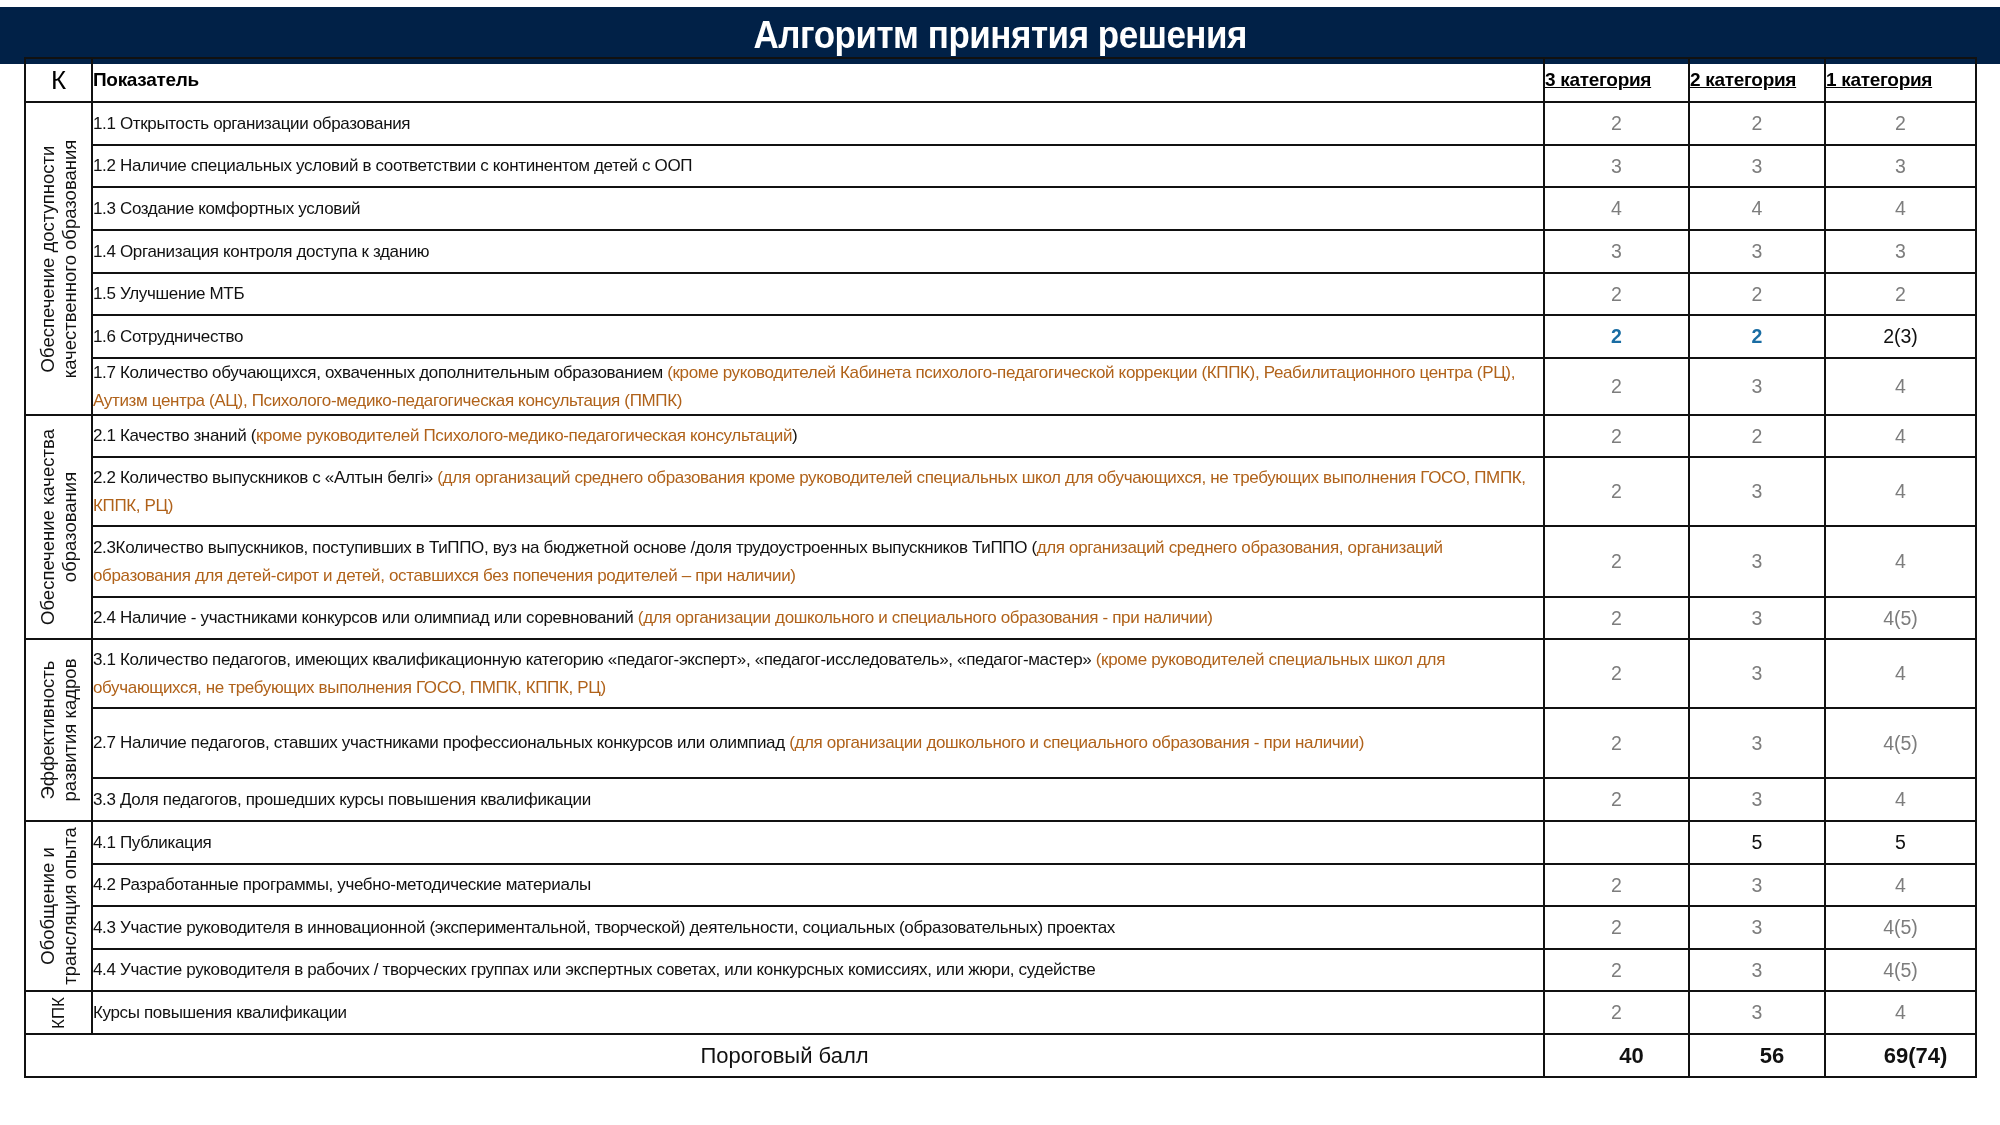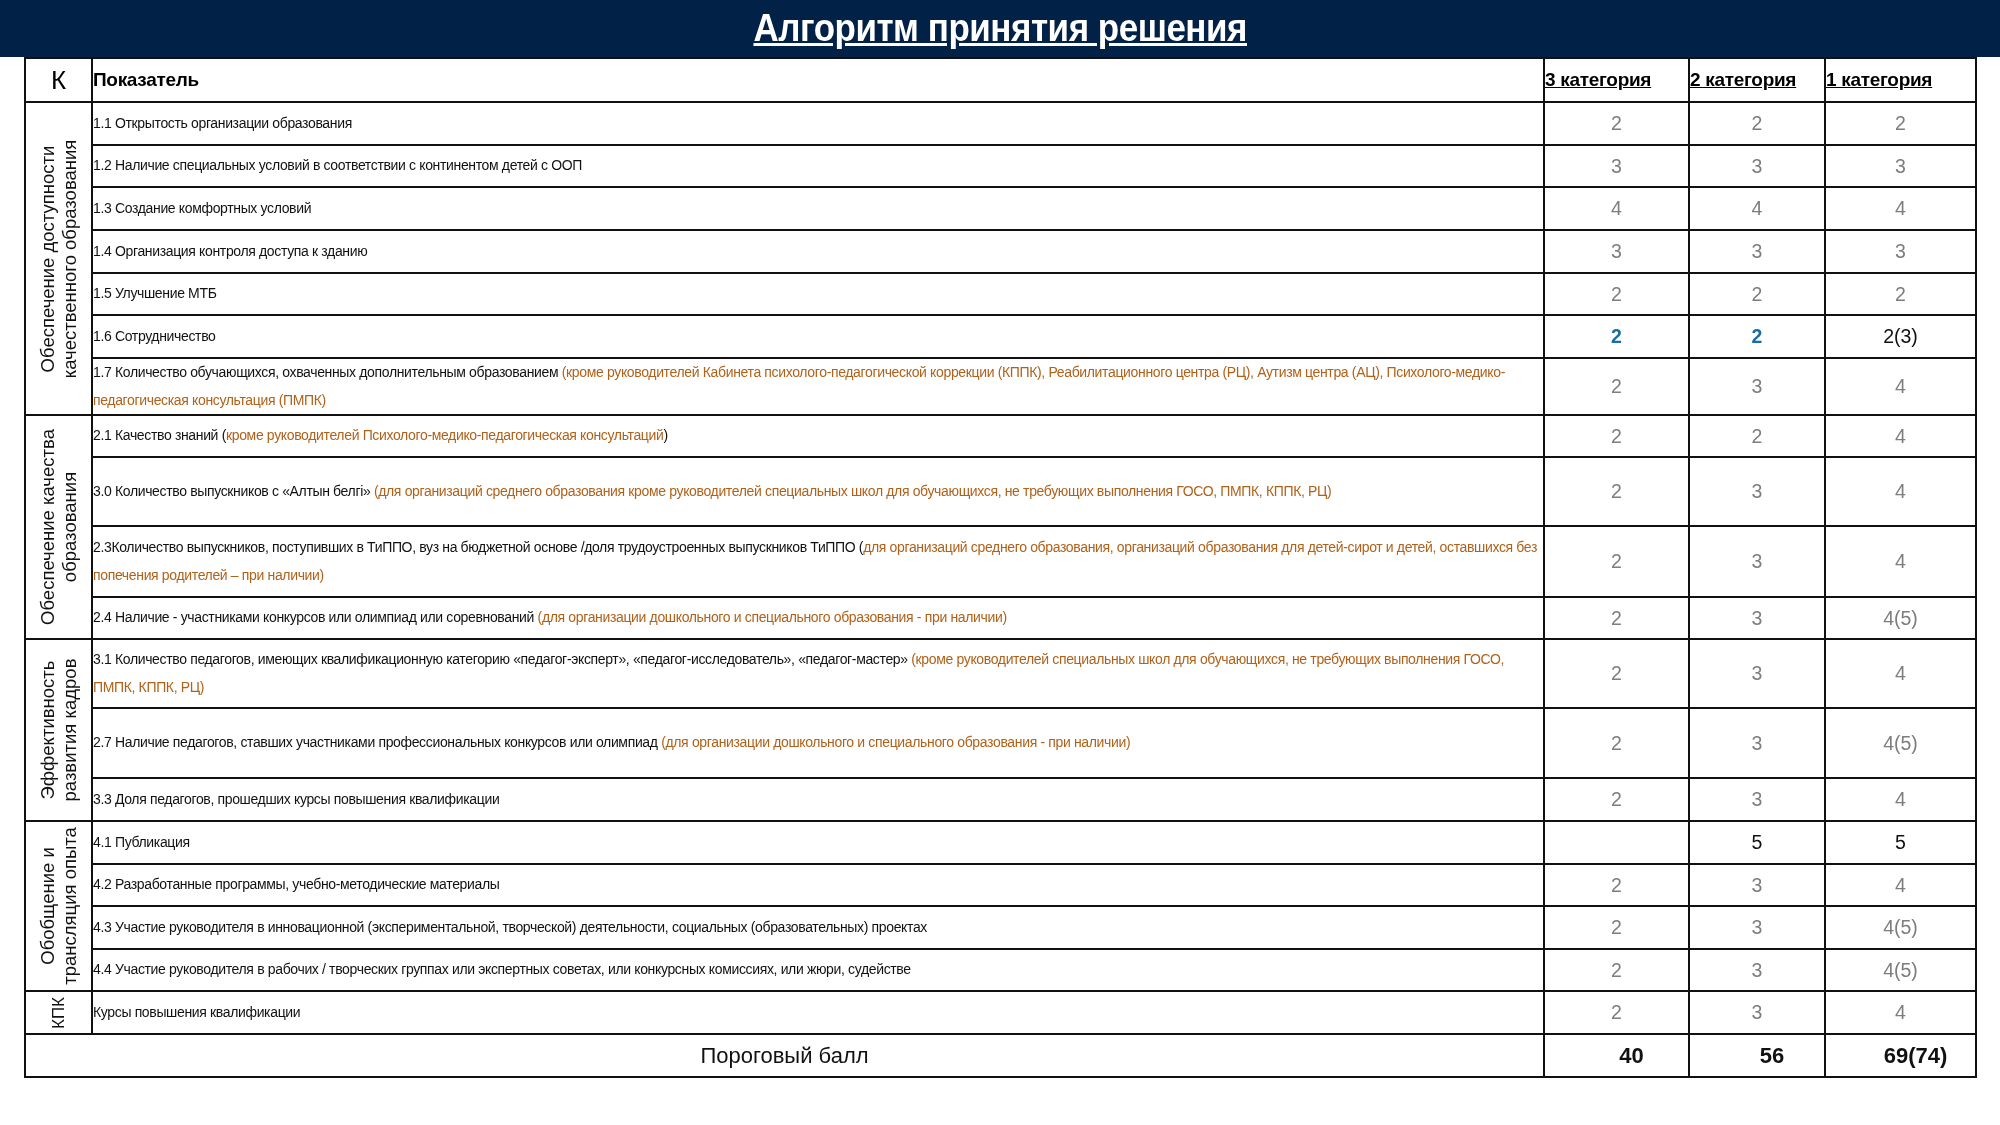--- a/index.html
+++ b/index.html
@@ -1,34 +1,34 @@
 <!DOCTYPE html>
 <html><head>
 <meta charset="utf-8">
 <style>
   html, body { margin: 0; padding: 0; background: #ffffff; }
   body { width: 2000px; height: 1125px; position: relative; overflow: hidden;
          font-family: "Liberation Sans", "DejaVu Sans", sans-serif; }
-  .title-bar { position: absolute; left: 0; top: 0; width: 2000px; height: 57px;
+  .title-bar { position: absolute; left: 0; top: 7px; width: 2000px; height: 57px;
                background: #012147; color: #ffffff; display: flex; align-items: center;
-               justify-content: center; text-decoration: underline; }
+               justify-content: center; }
   .title-bar h1 { margin: 0; font-size: 38px; font-weight: bold; letter-spacing: -0.5px;
                   transform: scaleX(0.92); }
   table.algo { position: absolute; left: 24px; top: 57px; border-collapse: collapse;
                table-layout: fixed; width: 1951px; }
   table.algo td, table.algo th { border: 2.5px solid #111; padding: 0; vertical-align: middle; }
   th { font-weight: bold; font-size: 19px; text-align: left; height: 42px; color: #000;
        letter-spacing: -0.3px; }
   th.k { text-align: center; font-weight: normal; font-size: 26px; }
   th.ind { padding-left: 14px; }
   th.cat { padding-left: 14px; text-decoration: underline; }
   td.section { text-align: center; position: relative; }
   .vert { position: absolute; left: 50%; top: 50%; transform: translate(-50%, -50%) rotate(-90deg);
           white-space: nowrap; font-size: 18.5px; line-height: 22px; color: #111; text-align: center; }
-  td.text { padding: 4px 14px; font-size: 14px; line-height: 27.5px; color: #111;
+  td.text { padding: 4px 14px; font-size: 17px; line-height: 27.5px; color: #111;
             letter-spacing: -0.35px; }
   .note { color: #b0621a; }
   td.val { text-align: center; font-size: 19.5px; color: #7d7d7d; }
   td.val.blue { color: #1a6da3; font-weight: bold; }
   td.val.dark { color: #111; }
   tr.total td { font-size: 22px; color: #111; }
   tr.total td.val { font-weight: bold; color: #111; padding-left: 30px; }
   tr.total td.lbl { text-align: center; }
 </style>
 </head>
@@ -106,21 +106,21 @@
     <tr style="height:42px">
       <td class="section" rowspan="4">
         <div class="vert"><span>Обеспечение качества</span><br><span>образования</span></div>
       </td>
       <td class="text"><span>2.1 Качество знаний (</span><span class="note">кроме руководителей Психолого-медико-педагогическая консультаций</span><span>)</span></td>
       <td class="val">2</td>
       <td class="val">2</td>
       <td class="val">4</td>
     </tr>
     <tr style="height:69px">
-      <td class="text"><span>3.0 Количество выпускников с «Алтын белгі» </span><span class="note">(для организаций среднего образования кроме руководителей специальных школ для обучающихся, не требующих выполнения ГОСО, ПМПК, КППК, РЦ)</span></td>
+      <td class="text"><span>2.2 Количество выпускников с «Алтын белгі» </span><span class="note">(для организаций среднего образования кроме руководителей специальных школ для обучающихся, не требующих выполнения ГОСО, ПМПК, КППК, РЦ)</span></td>
       <td class="val">2</td>
       <td class="val">3</td>
       <td class="val">4</td>
     </tr>
     <tr style="height:71px">
       <td class="text"><span>2.3Количество выпускников, поступивших в ТиППО, вуз на бюджетной основе /доля трудоустроенных выпускников ТиППО (</span><span class="note">для организаций среднего образования, организаций образования для детей-сирот и детей, оставшихся без попечения родителей – при наличии)</span></td>
       <td class="val">2</td>
       <td class="val">3</td>
       <td class="val">4</td>
     </tr>

